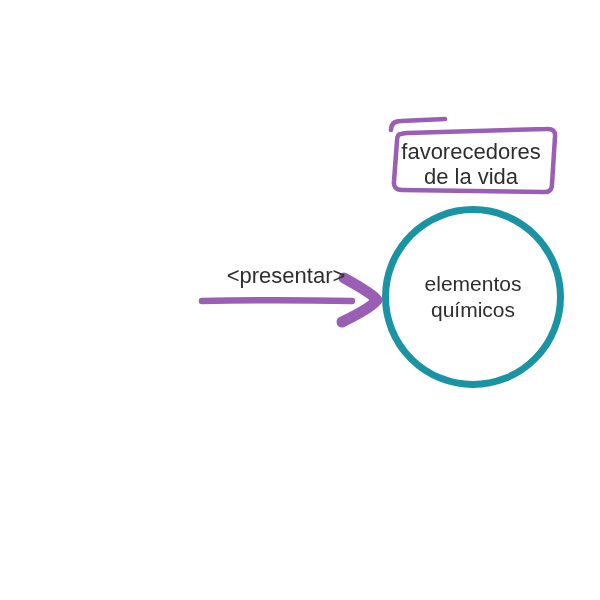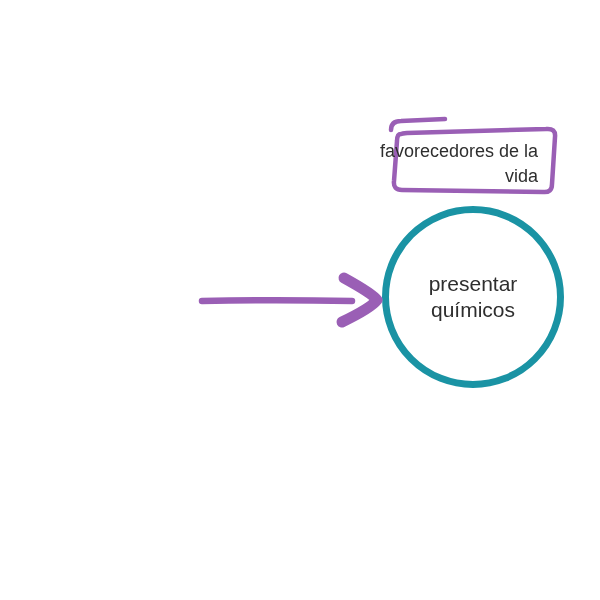--- a/index.html
+++ b/index.html
@@ -84,43 +84,44 @@
     fill:#ffffff;
   }
   .badge-overshoot{
     stroke:var(--edge-color);
     stroke-width:4.5;
     stroke-linecap:round;
     fill:none;
   }
   .badge-label{
     position:absolute;
-    left:376px; top:139px;
+    left:390px; top:139px;
     width:162px;
-    text-align:right;
-    font-size:18px;
+    text-align:center;
+    font-size:22px;
     line-height:25px;
     color:var(--text-color);
   }
 </style>
 </head>
 <body>
 
 <div class="canvas">
 
 
   <div class="node node-right">
-    <span class="node-label">presentar químicos</span>
+    <span class="node-label">elementos químicos</span>
   </div>
 
   <svg class="edge-svg" viewBox="0 0 195 84" aria-hidden="true">
     <path class="edge-line" d="M7,43 Q80,41.5 157,43"></path>
     <path class="edge-head" d="M149,20 Q178,36 182,42 Q176,50 147,64"></path>
   </svg>
 
+  <div class="edge-label">&lt;presentar&gt;</div>
 
   <svg class="badge-svg" viewBox="0 0 180 90" aria-hidden="true">
     <path class="badge-path" d="M18,22 Q14,22 14,29 L11,69 Q10,78 19,78 L160,80 Q169,81 169,72 L172,25 Q173,16 163,17 L24,21 Q19,21.5 18,22 Z"></path>
     <path class="badge-overshoot" d="M8,18 Q8,9 18,9 L62,7"></path>
   </svg>
 
   <div class="badge-label">favorecedores de la vida</div>
 
 </div>
 

